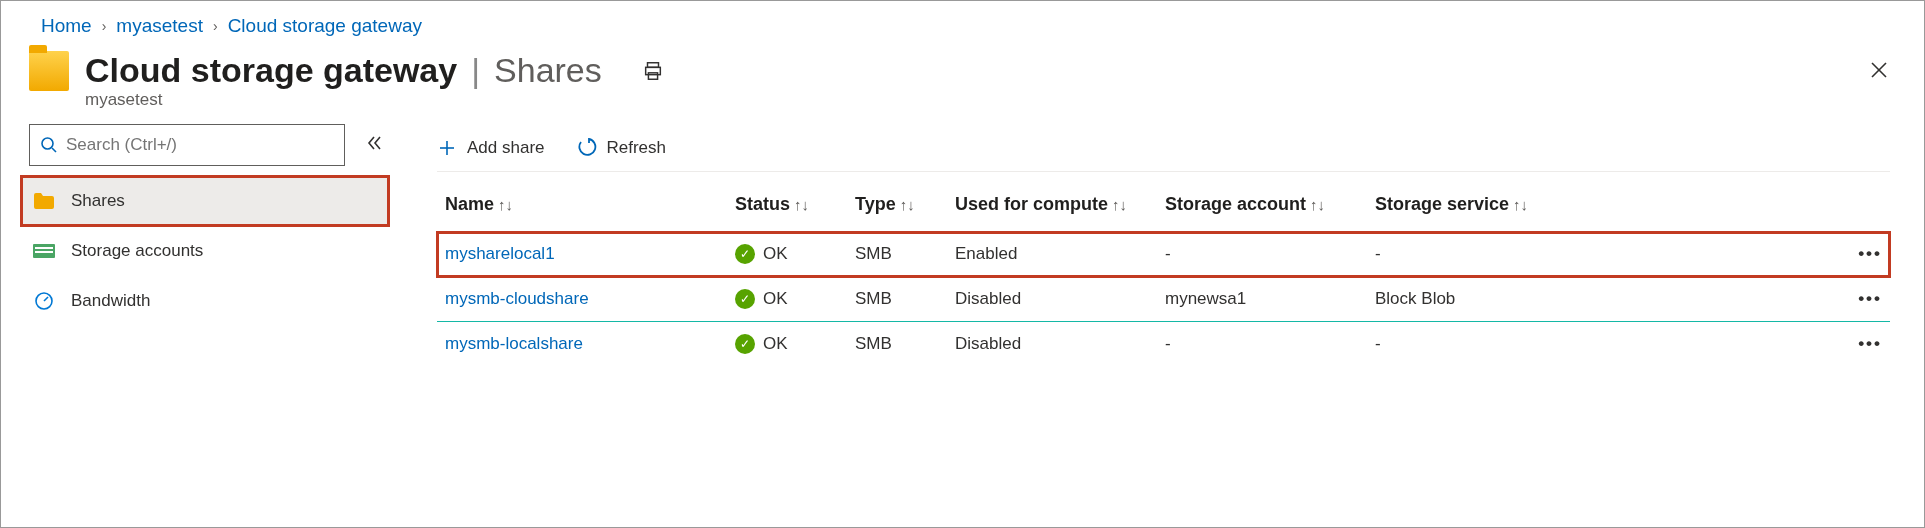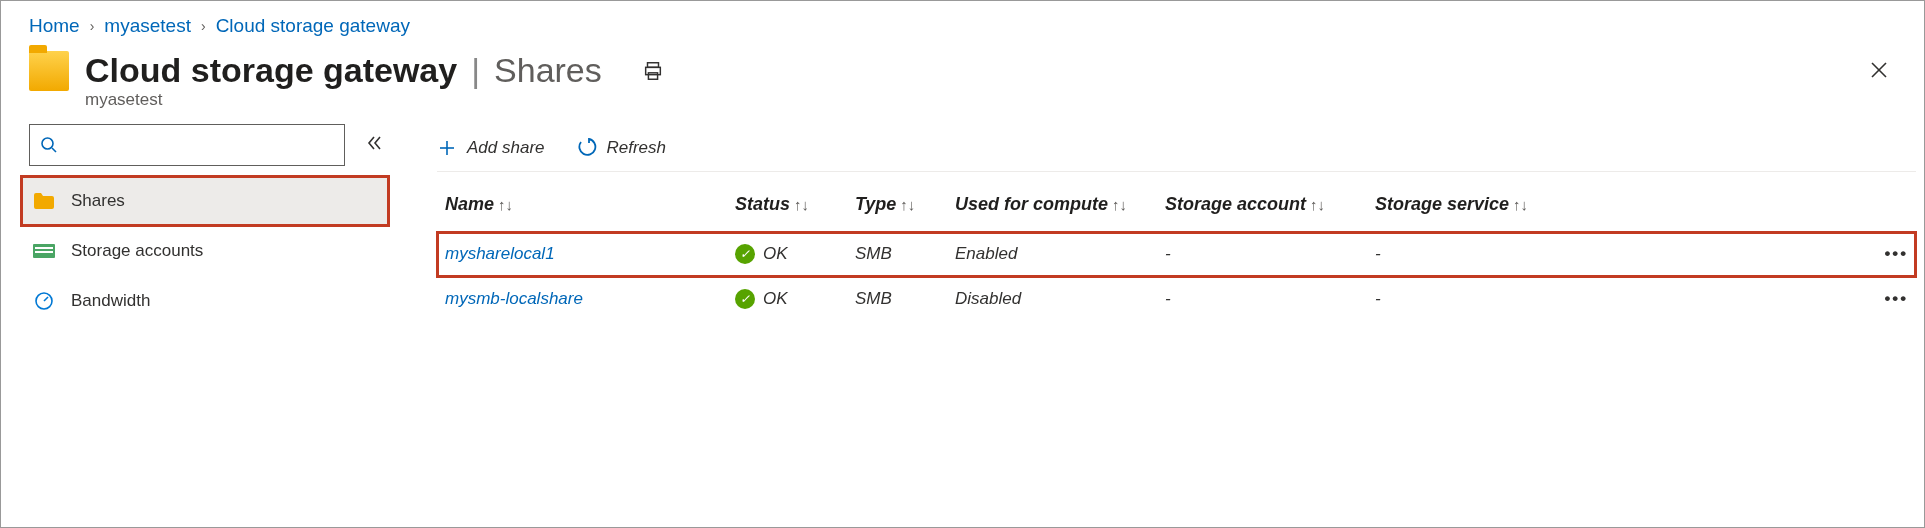--- a/index.html
+++ b/index.html
@@ -9,21 +9,21 @@
       color: #323130;
       background: #fff;
       border: 1px solid #999;
       width: 1925px;
       height: 528px;
       overflow: hidden;
     }
     a { color: #0067b8; text-decoration: none; cursor: pointer; }
 
     
-    .breadcrumb { padding: 14px 0 10px 28px; font-size: 19px; display:flex; align-items:center; gap:10px;}
+    .breadcrumb { padding: 14px 0 10px 40px; font-size: 19px; display:flex; align-items:center; gap:10px;}
     .breadcrumb .sep { color: #605e5c; font-size:14px;}
 
     
     .header {
       display:flex; align-items:flex-start; padding: 4px 28px 14px 28px;
       position:relative;
     }
     .page-icon {
       width:40px; height:40px; margin-right:16px; flex:none;
       background: linear-gradient(#ffd24c,#f2a900);
@@ -60,21 +60,21 @@
     .nav-list { margin-left:-8px; }
     .nav-item {
       display:flex; align-items:center; gap:16px; height:50px; padding-left:12px;
       cursor:pointer;
     }
     .nav-item.active { background:#edebe9; }
     .nav-item.highlight { outline:3px solid #c23b22; outline-offset:-2px;}
     .nav-icon { width:22px; height:22px; display:flex; align-items:center; justify-content:center;}
 
     
-    .main { flex:1; padding-left:48px; padding-right:8px;font-style:italic;}
+    .main { flex:1; padding-left:48px; padding-right:34px;}
     .toolbar { display:flex; align-items:center; gap:32px; height:48px; border-bottom:1px solid #edebe9; margin-bottom:8px;}
     .tool-btn { display:flex; align-items:center; gap:10px; cursor:pointer; color:#323130;}
     .tool-btn svg { stroke:#0067b8; }
 
     table { width:100%; border-collapse:collapse; }
     th {
       text-align:left; font-weight:600; font-size:18px; color:#201f1e;
       padding:14px 8px 16px 8px; position:relative; cursor:pointer;
     }
     .sort { color:#605e5c; font-size:15px; margin-left:4px;}
@@ -127,20 +127,21 @@
 
 <div class="body-row">
 
   <div class="sidebar">
     <div class="search-row">
       <div class="search-box">
         <svg width="18" height="18" viewBox="0 0 18 18" fill="none" stroke="#0067b8" stroke-width="1.6">
             <circle cx="7.5" cy="7.5" r="5.5"></circle>
             <line x1="12" y1="12" x2="16" y2="16"></line>
           </svg>
+        <input placeholder="Search (Ctrl+/)" style="">
       </div>
       <div class="collapse-btn">
         <svg width="18" height="18" viewBox="0 0 18 18" stroke="#323130" stroke-width="1.6" fill="none">
             <polyline points="9,3 4,9 9,15"></polyline>
             <polyline points="15,3 10,9 15,15"></polyline>
           </svg>
       </div>
     </div>
     <div class="nav-list">
       <div class="nav-item active highlight">
@@ -211,20 +212,34 @@
                 <span>OK</span>
               </div>
             </td>
             <td>SMB</td>
             <td>Enabled</td>
             <td>-</td>
             <td>-</td>
             <td class="more-dots">•••</td>
           </tr>
           <tr>
+            <td><span class="name-link">mysmb-cloudshare</span></td>
+            <td>
+              <div class="status-cell">
+                <span class="ok-icon">✓</span>
+                <span>OK</span>
+              </div>
+            </td>
+            <td>SMB</td>
+            <td>Disabled</td>
+            <td>mynewsa1</td>
+            <td>Block Blob</td>
+            <td class="more-dots">•••</td>
+          </tr>
+          <tr>
             <td><span class="name-link">mysmb-localshare</span></td>
             <td>
               <div class="status-cell">
                 <span class="ok-icon">✓</span>
                 <span>OK</span>
               </div>
             </td>
             <td>SMB</td>
             <td>Disabled</td>
             <td>-</td>

